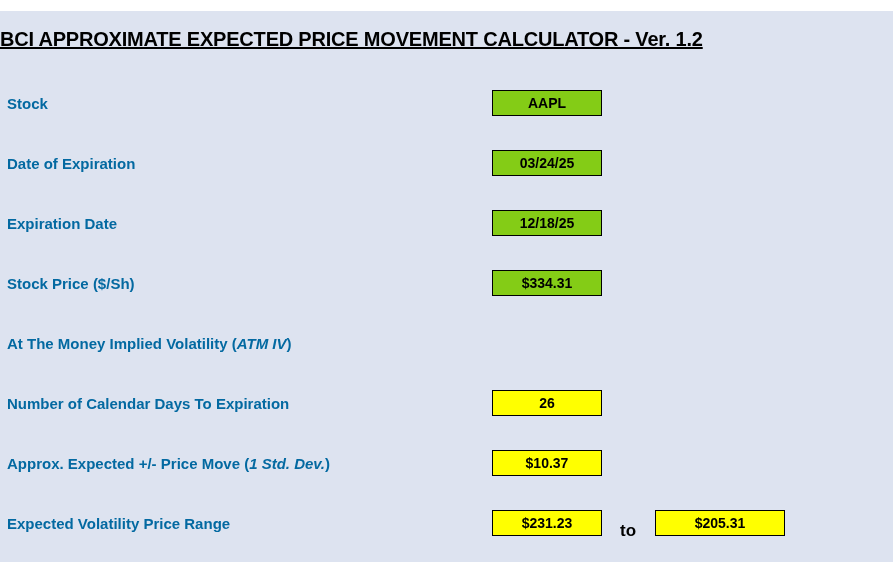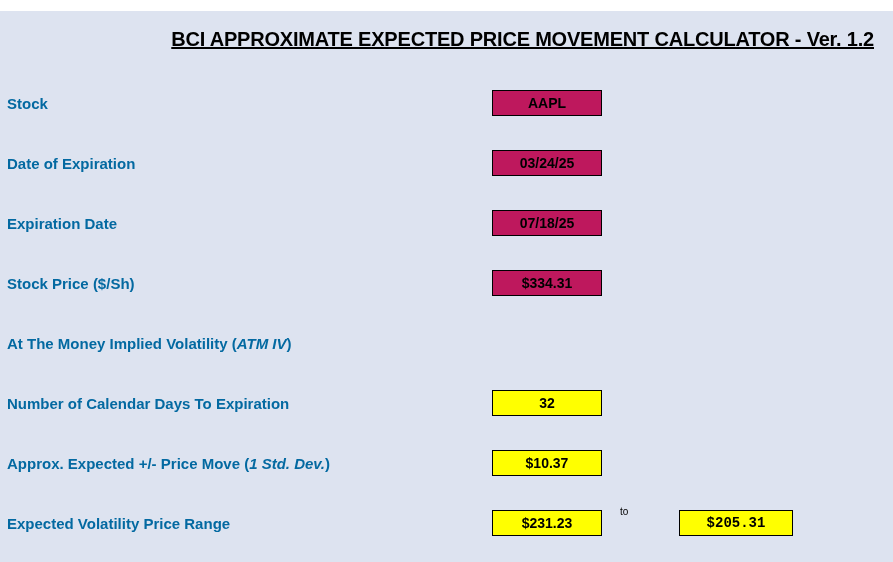--- a/index.html
+++ b/index.html
@@ -26,21 +26,21 @@
     top: 0;
     width: 893px;
     height: 11px;
     background: #ffffff;
   }
   .title-row {
     position: absolute;
     left: 0;
     top: 28px;
     width: 874px;
-    text-align: right;
+    text-align: left;
   }
   .title {
     display: inline-block;
     font-size: 20px;
     font-weight: bold;
     color: #000000;
     text-decoration: underline;
     letter-spacing: -0.2px;
     white-space: nowrap;
   }
@@ -66,44 +66,43 @@
   .label .ital {
     font-style: italic;
   }
   .value-box {
     position: absolute;
     left: 492px;
     top: 8px;
     width: 110px;
     height: 26px;
     border: 1px solid #000000;
-    background: #be185d;
+    background: #84cc16;
     box-sizing: border-box;
     display: flex;
     align-items: center;
     justify-content: center;
     font-size: 14px;
     font-weight: bold;
     color: #000000;
   }
   .value-box.highlight {
     background: #ffff00;
   }
   .to-text {
     position: absolute;
     left: 620px;
-    top: 4px;
-    font-size: 10px;
-    font-weight: normal;
+    top: 19px;
+    font-size: 17px;
+    font-weight: bold;
     color: #000000;
   }
   .value-box.second {
-    left: 679px;
-    width: 114px;
-    font-family: Liberation Mono, monospace;
+    left: 655px;
+    width: 130px;
   }
 </style>
 </head>
 <body>
 
 <div class="sheet">
 
   <div class="top-strip"></div>
 
   <div class="title-row">
@@ -117,35 +116,35 @@
       <div class="value-box">AAPL</div>
     </div>
 
     <div class="row">
       <div class="label"><span>Date of Expiration</span></div>
       <div class="value-box">03/24/25</div>
     </div>
 
     <div class="row">
       <div class="label"><span>Expiration Date</span></div>
-      <div class="value-box">07/18/25</div>
+      <div class="value-box">12/18/25</div>
     </div>
 
     <div class="row">
       <div class="label"><span>Stock Price ($/Sh)</span></div>
       <div class="value-box">$334.31</div>
     </div>
 
     <div class="row">
       <div class="label"><span>At The Money Implied Volatility (</span><span class="ital">ATM IV</span><span>)</span></div>
     </div>
 
     <div class="row">
       <div class="label"><span>Number of Calendar Days To Expiration</span></div>
-      <div class="value-box highlight">32</div>
+      <div class="value-box highlight">26</div>
     </div>
 
     <div class="row">
       <div class="label"><span>Approx. Expected +/- Price Move (</span><span class="ital">1 Std. Dev.</span><span>)</span></div>
       <div class="value-box highlight">$10.37</div>
     </div>
 
     <div class="row">
       <div class="label"><span>Expected Volatility Price Range</span></div>
       <div class="value-box highlight">$231.23</div>

